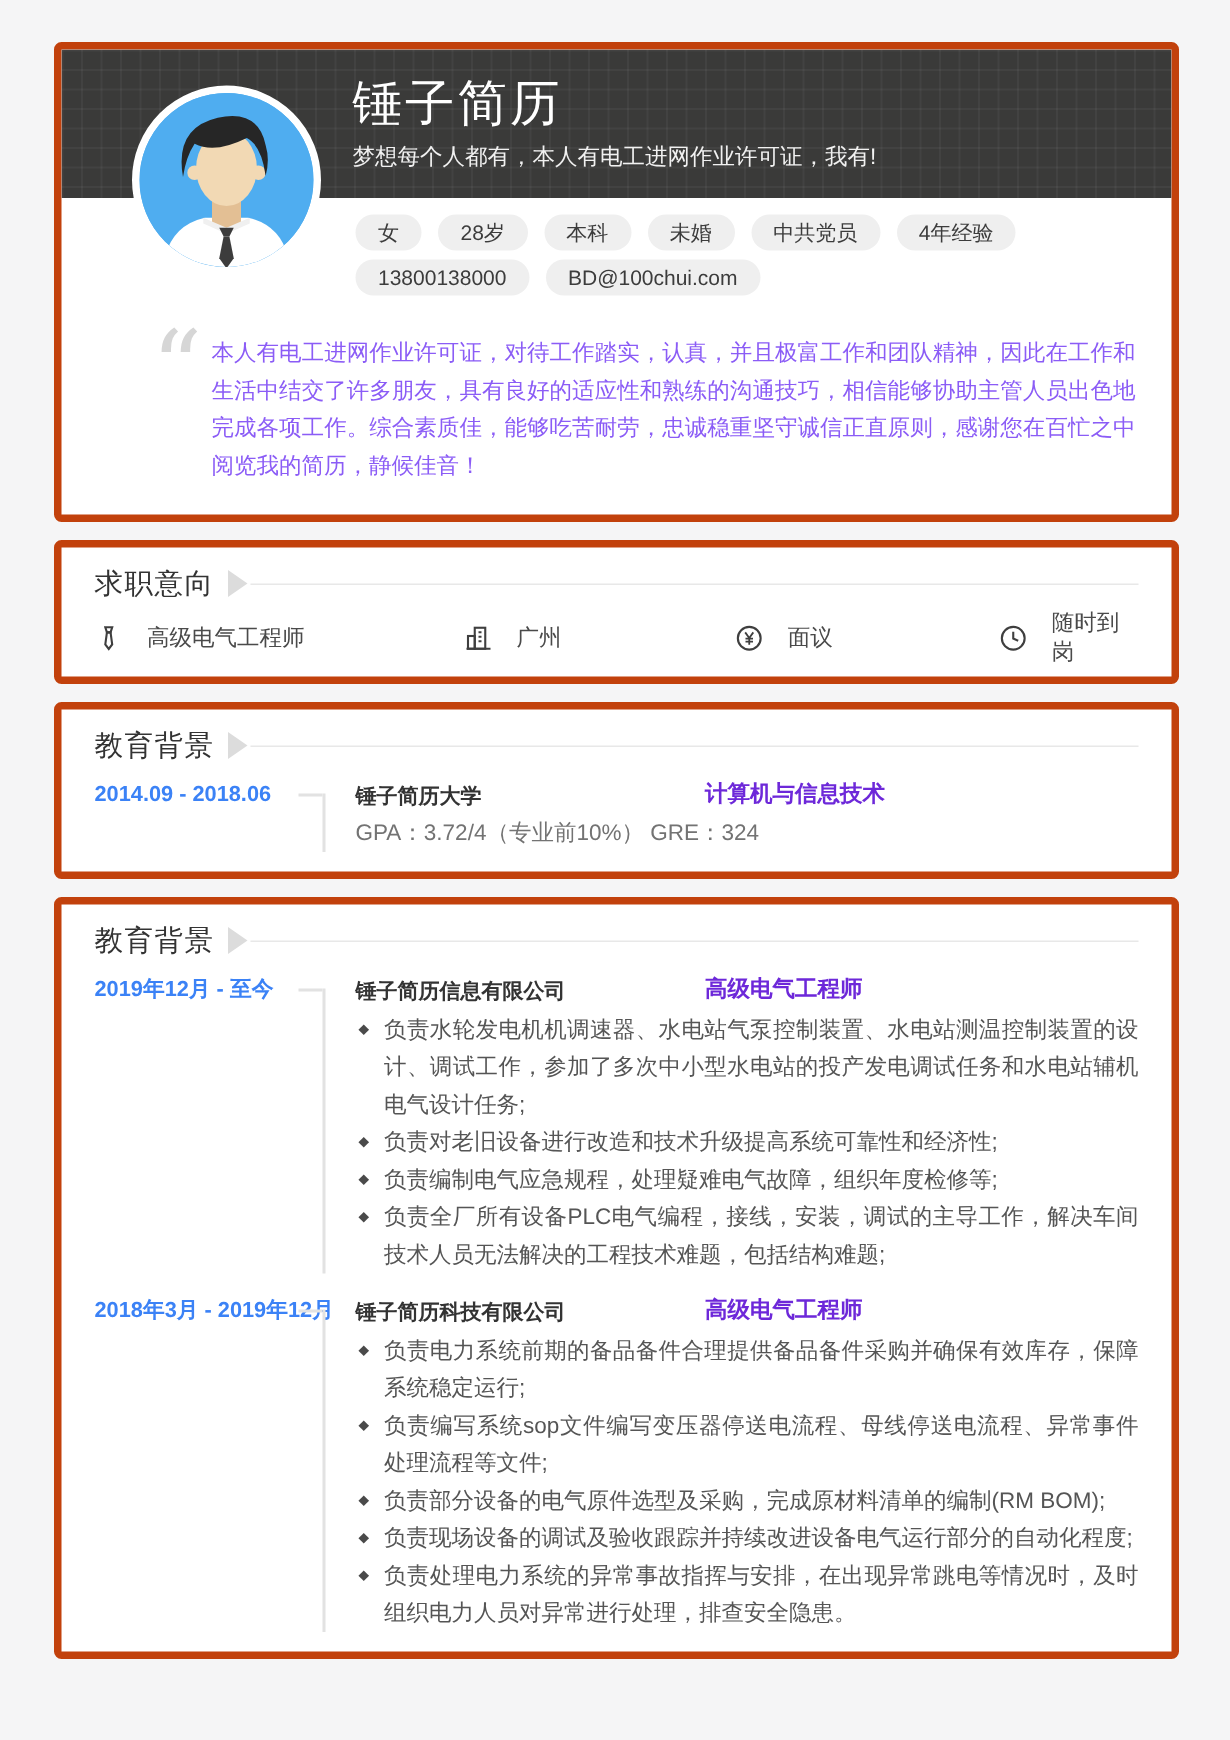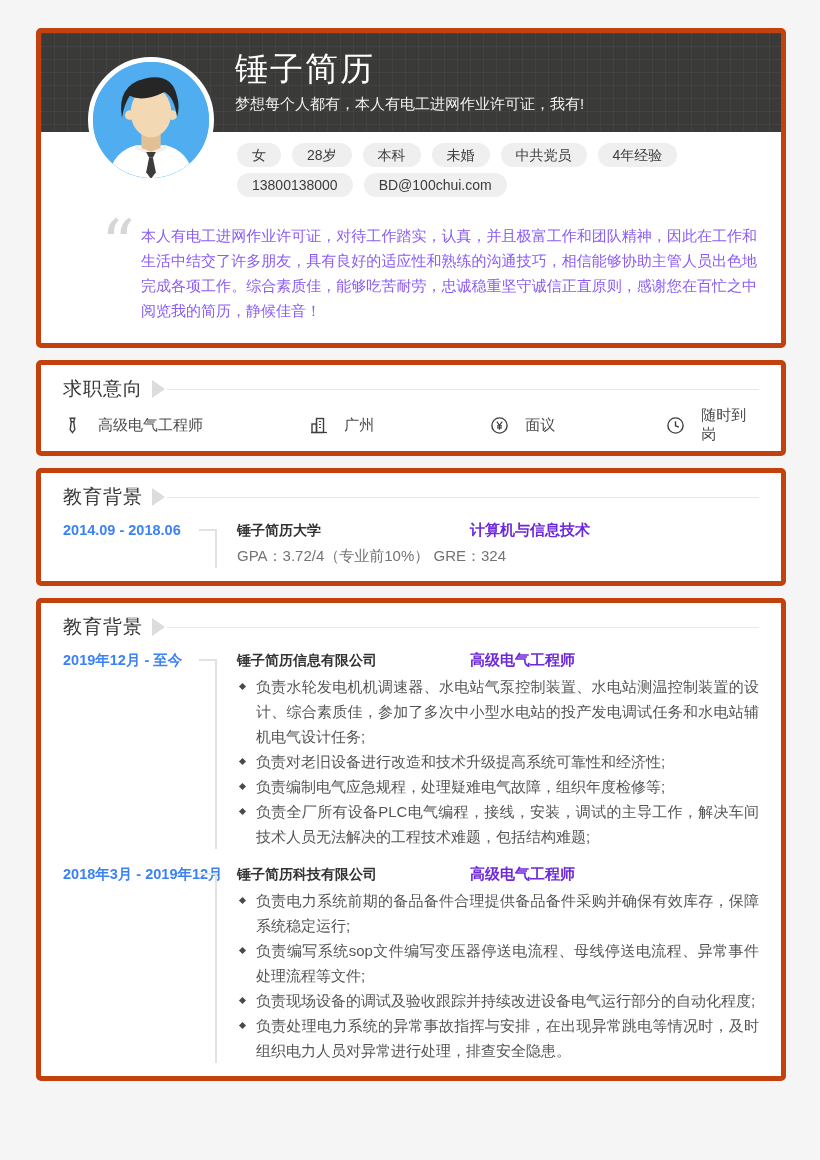--- a/index.html
+++ b/index.html
@@ -215,38 +215,39 @@
 
   <div class="entry">
     <div class="e-date">2019年12月 - 至今</div>
     <div class="e-line"></div>
     <div class="e-body">
       <div class="e-toprow">
         <span class="e-org">锤子简历信息有限公司</span>
         <span class="e-pos">高级电气工程师</span>
       </div>
       <ul class="bullets">
-        <li>负责水轮发电机机调速器、水电站气泵控制装置、水电站测温控制装置的设计、综合素质佳，参加了多次中小型水电站的投产发电调试任务和水电站辅机电气设计任务;</li>
+        <li>负责水轮发电机机调速器、水电站气泵控制装置、水电站测温控制装置的设计、调试工作，参加了多次中小型水电站的投产发电调试任务和水电站辅机电气设计任务;</li>
         <li>负责对老旧设备进行改造和技术升级提高系统可靠性和经济性;</li>
         <li>负责编制电气应急规程，处理疑难电气故障，组织年度检修等;</li>
         <li>负责全厂所有设备PLC电气编程，接线，安装，调试的主导工作，解决车间技术人员无法解决的工程技术难题，包括结构难题;</li>
       </ul>
     </div>
   </div>
 
   <div class="entry">
     <div class="e-date">2018年3月 - 2019年12月</div>
     <div class="e-line"></div>
     <div class="e-body">
       <div class="e-toprow">
         <span class="e-org">锤子简历科技有限公司</span>
         <span class="e-pos">高级电气工程师</span>
       </div>
       <ul class="bullets">
         <li>负责电力系统前期的备品备件合理提供备品备件采购并确保有效库存，保障系统稳定运行;</li>
         <li>负责编写系统sop文件编写变压器停送电流程、母线停送电流程、异常事件处理流程等文件;</li>
+        <li>负责部分设备的电气原件选型及采购，完成原材料清单的编制(RM BOM);</li>
         <li>负责现场设备的调试及验收跟踪并持续改进设备电气运行部分的自动化程度;</li>
         <li>负责处理电力系统的异常事故指挥与安排，在出现异常跳电等情况时，及时组织电力人员对异常进行处理，排查安全隐患。</li>
 
       </ul>
     </div>
   </div>
 </div>
 
 </body></html>

